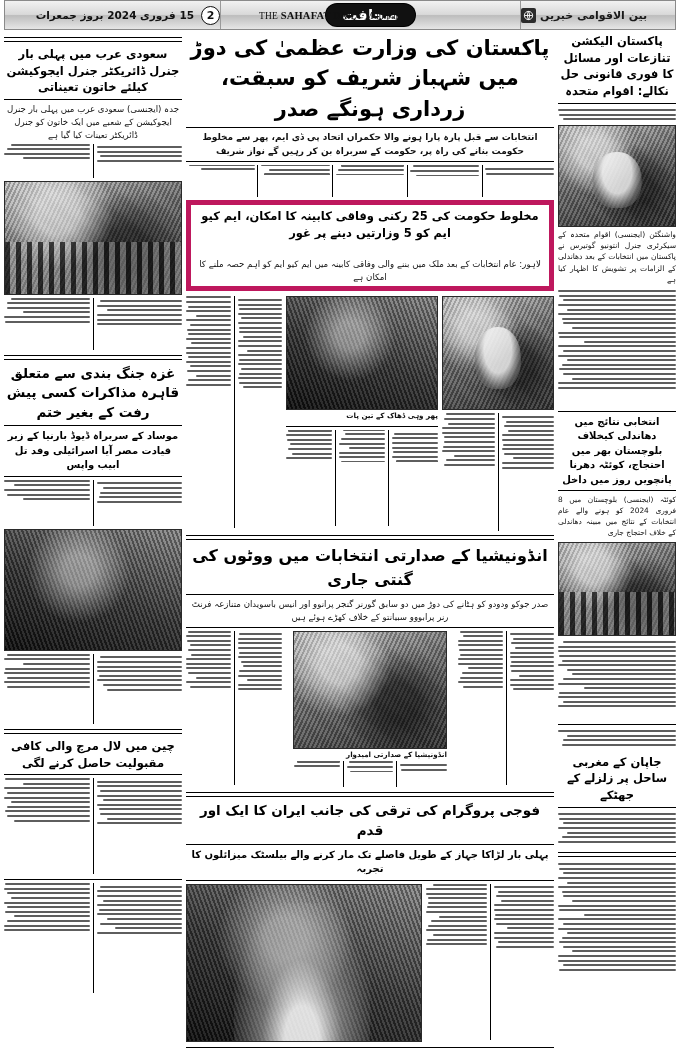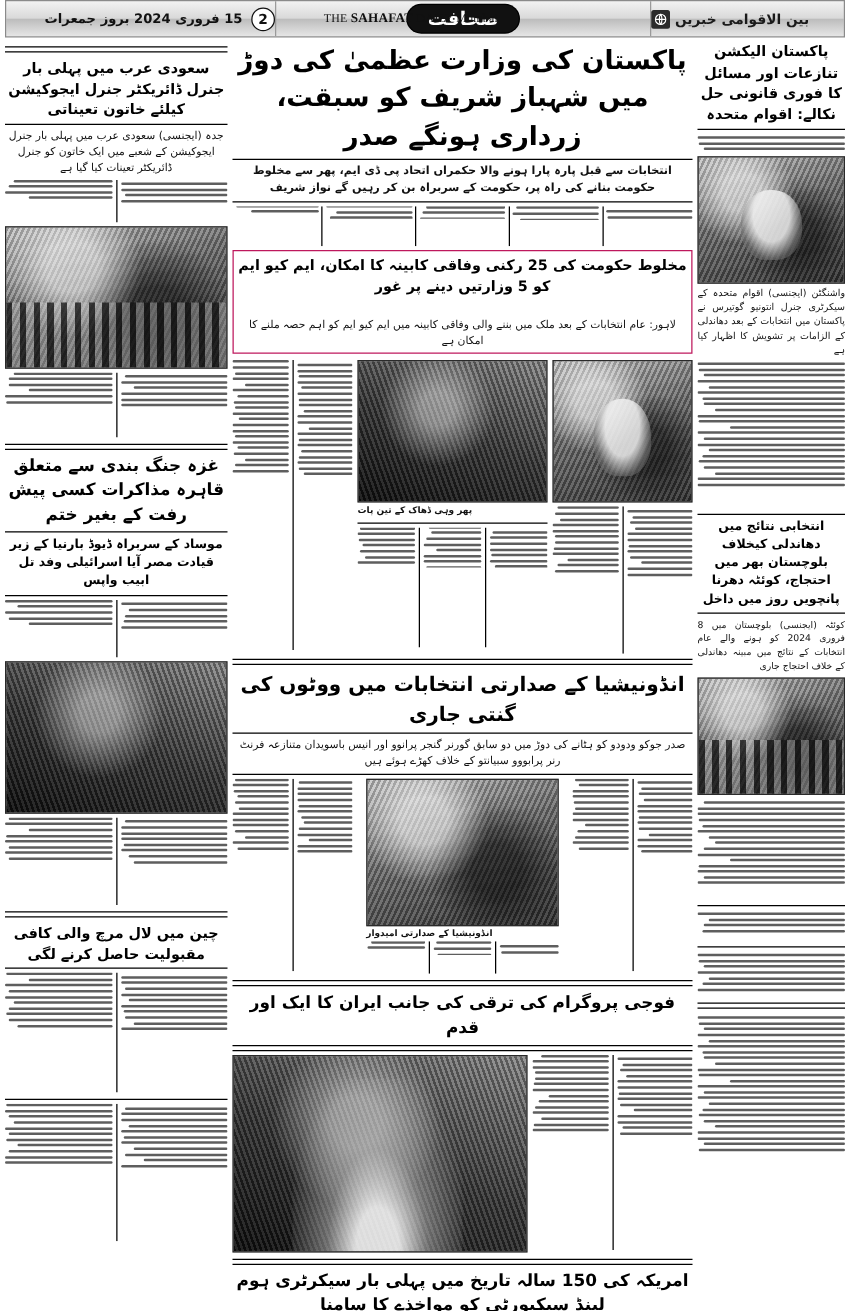--- a/index.html
+++ b/index.html
@@ -75,24 +75,24 @@
       radial-gradient(circle at 42% 34%, rgba(255,255,255,.42) 0 12%, rgba(255,255,255,0) 40%),
       repeating-linear-gradient(70deg, rgba(0,0,0,.34) 0 2px, rgba(255,255,255,.09) 2px 4px),
       linear-gradient(200deg,#8f8f8f 0%,#3a3a3a 52%,#0e0e0e 100%);}
   .photo.face::after{content:"";position:absolute;left:50%;top:26%;width:42%;height:56%;
     transform:translateX(-50%);border-radius:48% 48% 42% 42%;
     background:radial-gradient(ellipse at 50% 36%, rgba(240,240,240,.85) 0 42%, rgba(120,120,120,.55) 70%, rgba(40,40,40,.2) 100%);}
   .photo.crowd::after{content:"";position:absolute;left:0;right:0;bottom:0;height:46%;
     background:repeating-linear-gradient(90deg, rgba(20,20,20,.75) 0 5px, rgba(210,210,210,.35) 5px 11px);}
   .photo.smoke::after{content:"";position:absolute;left:20%;bottom:0;width:58%;height:88%;
     background:radial-gradient(ellipse at 50% 100%, rgba(255,255,255,.85) 0 18%, rgba(190,190,190,.5) 42%, rgba(60,60,60,0) 78%);}
-  .cap{font-size:7.2px;text-align:left;line-height:1.5;font-weight:700;padding:1px 0;}
+  .cap{font-size:7.2px;text-align:right;line-height:1.5;font-weight:700;padding:1px 0;}
 
   .sec{margin-bottom:5px;}
-  .box{border:1px solid #be185d;padding:3px;}
+  .box{border:5px solid #be185d;padding:3px;}
 </style>
 </head>
 <body>
 
 <div class="page">
 
   <div class="masthead">
     <div class="mh-left">
       <span class="globe">
         <svg width="11" height="11" viewBox="0 0 24 24" fill="none" stroke="#fff" stroke-width="2">
@@ -460,20 +460,21 @@
             </div>
           </div>
         </div>
       </div>
 
       <div class="hr-dbl"></div>
 
       <div class="sec">
         <div class="hl hl-lg">فوجی پروگرام کی ترقی کی جانب ایران کا ایک اور قدم</div>
         <div class="hr-thin"></div>
+        <div class="hl hl-sm">پہلی بار لڑاکا جہاز کے طویل فاصلے تک مار کرنے والے بیلسٹک میزائلوں کا تجربہ</div>
         <div class="hr-thin"></div>
         <div style="display:flex;gap:4px;align-items:stretch;">
           <div style="flex:0 0 128px;">
             <div class="txtblk cols2" style="height:156px;">
               <div class="ln s1"></div>
                 <div class="ln s4"></div>
                 <div class="ln s2"></div>
                 <div class="ln s6"></div>
               <div class="ln s3"></div>
                 <div class="ln s1"></div>
@@ -582,20 +583,21 @@
 
       <div class="hr-thin"></div>
 
       <div class="sec">
         <div class="txtblk" style="height:26px;">
           <div class="ln s1"></div>
             <div class="ln s4"></div>
             <div class="ln s2"></div>
             <div class="ln s7"></div>
         </div>
+        <div class="hl hl-md">جاپان کے مغربی ساحل پر زلزلے کے جھٹکے</div>
         <div class="hr-thin"></div>
         <div class="txtblk" style="height:36px;margin-top:2px;">
           <div class="ln s1"></div>
             <div class="ln s3"></div>
             <div class="ln s2"></div>
             <div class="ln s5"></div>
           <div class="ln s4"></div>
             <div class="ln s7"></div>
             <div class="ln s1"></div>
         </div>

